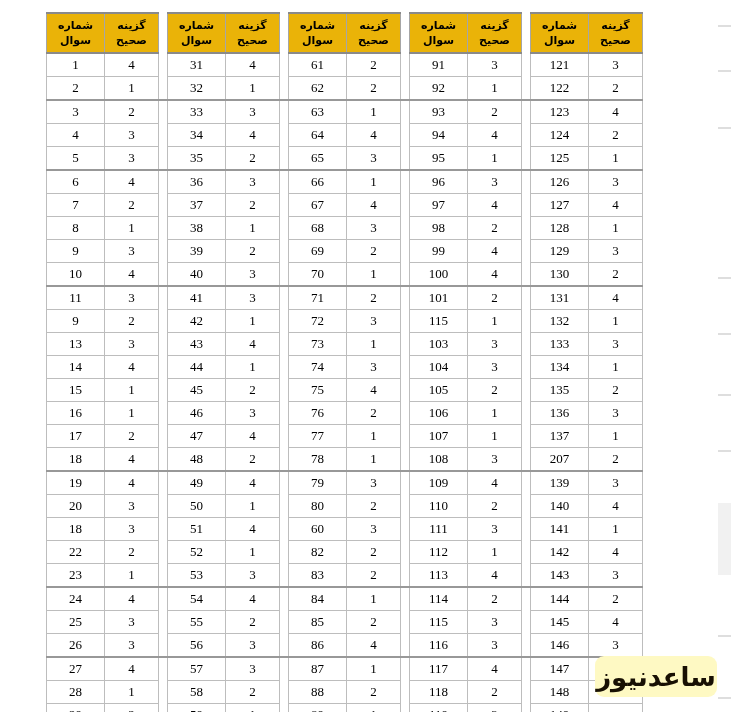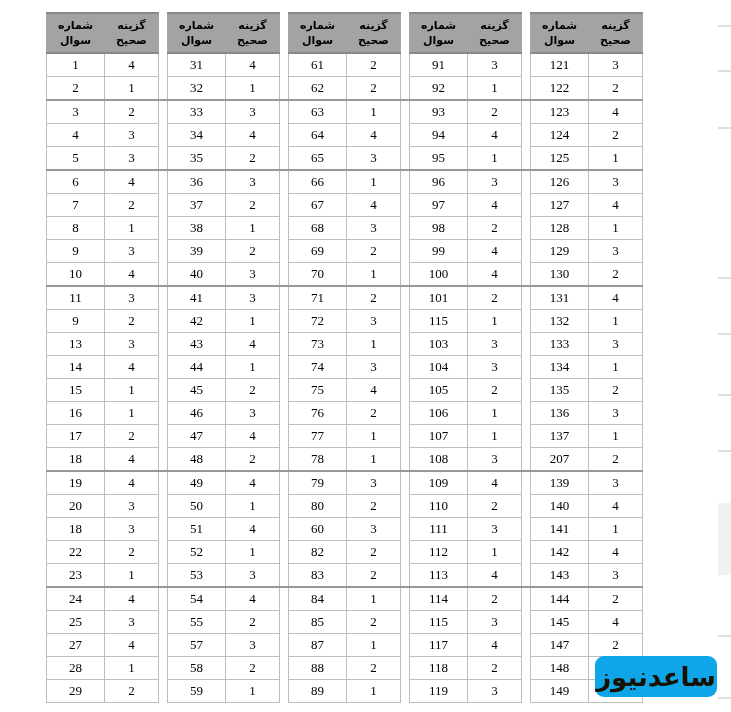--- a/index.html
+++ b/index.html
@@ -10,21 +10,21 @@
   .stage{position:absolute;inset:0;}
   table.key{
     position:absolute;left:46px;top:12px;
     border-collapse:collapse;table-layout:fixed;
   }
   col.q{width:58px}
   col.a{width:54px}
   col.gap{width:9px}
   th,td{padding:0;margin:0;text-align:center;vertical-align:middle;color:#000;}
   th{
-    height:38px;background:#a3a3a3;
+    height:38px;background:#eab308;
     border:1px solid #a6a6a6;
     border-top:2px solid #8a8a8a;
     border-bottom:2px solid #8a8a8a;
     font-family:"DejaVu Sans","Liberation Sans",sans-serif;
     font-weight:bold;font-size:11px;line-height:1.4;direction:rtl;
   }
   td{
     height:22px;
     border:1px solid #bdbdbd;
     font-family:"Liberation Serif","DejaVu Serif",serif;
@@ -505,20 +505,36 @@
           <td class="gap"></td>
           <td>85</td>
           <td>2</td>
           <td class="gap"></td>
           <td>115</td>
           <td>3</td>
           <td class="gap"></td>
           <td>145</td>
           <td>4</td>
         </tr>
+        <tr class="thick">
+          <td>26</td>
+          <td>3</td>
+          <td class="gap"></td>
+          <td>56</td>
+          <td>3</td>
+          <td class="gap"></td>
+          <td>86</td>
+          <td>4</td>
+          <td class="gap"></td>
+          <td>116</td>
+          <td>3</td>
+          <td class="gap"></td>
+          <td>146</td>
+          <td>3</td>
+        </tr>
         <tr>
           <td>27</td>
           <td>4</td>
           <td class="gap"></td>
           <td>57</td>
           <td>3</td>
           <td class="gap"></td>
           <td>87</td>
           <td>1</td>
           <td class="gap"></td>
@@ -556,21 +572,21 @@
           <td class="gap"></td>
           <td>119</td>
           <td>3</td>
           <td class="gap"></td>
           <td>149</td>
           <td></td>
         </tr>
       </tbody>
   </table>
 
-  <div class="watermark" style="background: #0ea5e9; color: rgb(24, 16, 3);">ساعدنیوز</div>
+  <div class="watermark" style="background: #fef9c3; color: rgb(24, 16, 3);">ساعدنیوز</div>
 
   <div class="blockArtifact"></div>
 <div class="dash" style="top: 25px;"></div>
     <div class="dash" style="top: 70px;"></div>
     <div class="dash" style="top: 127px;"></div>
     <div class="dash" style="top: 277px;"></div>
     <div class="dash" style="top: 333px;"></div>
     <div class="dash" style="top: 394px;"></div>
     <div class="dash" style="top: 450px;"></div>
     <div class="dash" style="top: 635px;"></div>

